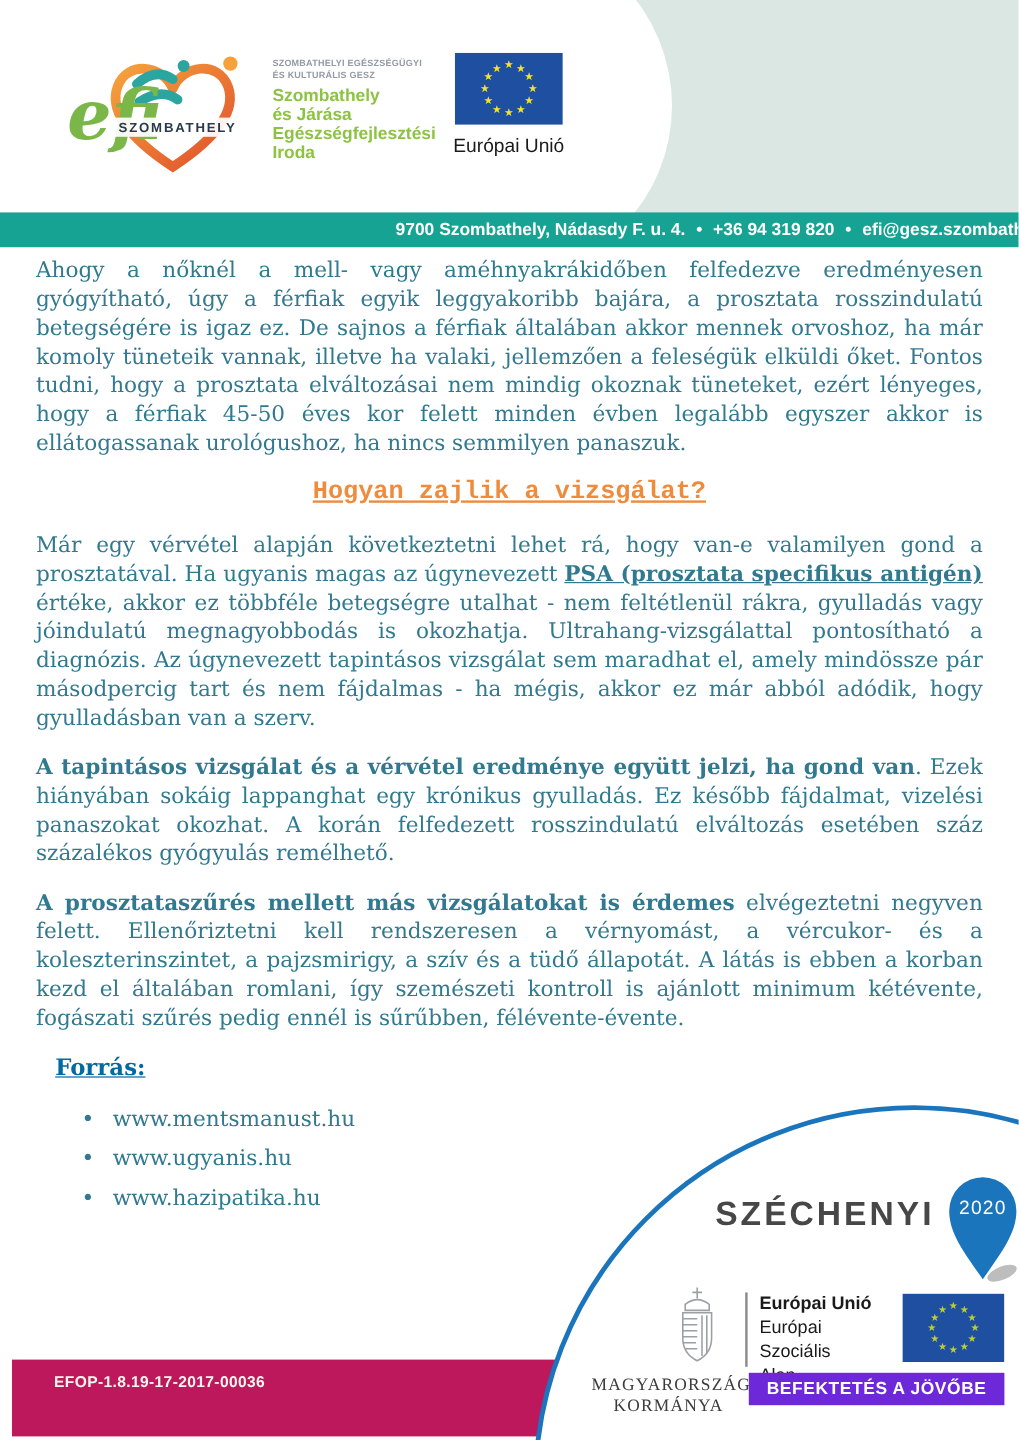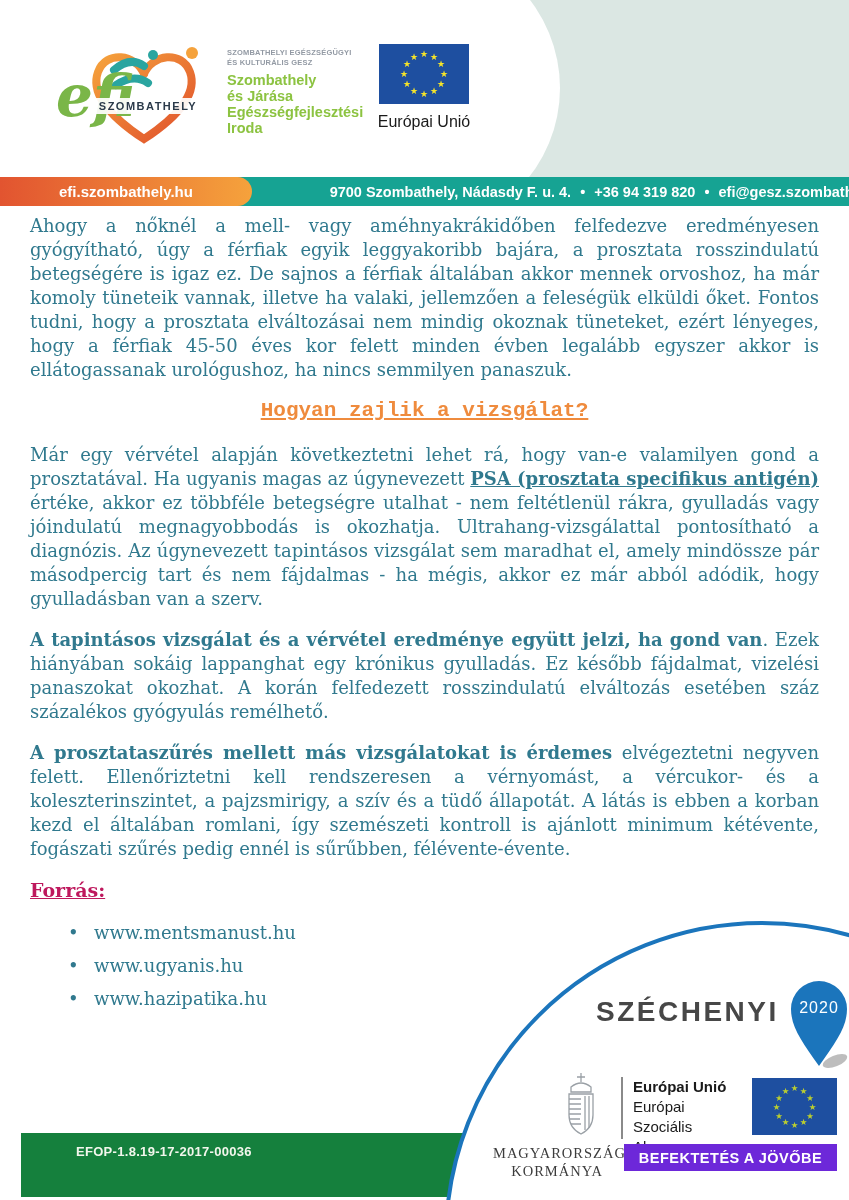--- a/index.html
+++ b/index.html
@@ -26,28 +26,28 @@
   .contact-info{position:absolute;left:252px;top:0;width:720px;height:29px;display:flex;align-items:center;
                 justify-content:center;gap:9px;color:#ffffff;font-weight:bold;font-size:14.5px;}
 
   
   .content{position:absolute;left:30px;top:214px;width:789px;color:#30798e;
            font-family:"DejaVu Serif",serif;font-size:18px;line-height:24px;text-align:justify;}
   .content p{margin:0 0 17px 0;}
   .content h2{margin:6px 0 20px 0;text-align:center;font-size:21px;color:#ef8b3d;
               text-decoration:underline;font-weight:bold;font-family:Liberation Mono, monospace;}
   .bold-underline{font-weight:bold;text-decoration:underline;}
-  .sources-h{margin:8px 0 14px 0;font-size:19px;font-weight:bold;text-decoration:underline;color:#be185d;}
+  .sources-h{margin:8px 0 14px 16px;font-size:19px;font-weight:bold;text-decoration:underline;color:#0369a1;}
   .sources-list{margin:14px 0 0 0;padding:0 0 0 38px;list-style:none;}
   .sources-list li{line-height:33px;font-size:18px;}
   .sources-list li::before{content:"•";display:inline-block;width:26px;color:#30798e;}
 
   
-  .green-bar{position:absolute;left:21px;top:1133px;width:497px;height:64px;background:#15803d;
-             padding:11px 0 0 55px;box-sizing:border-box;z-index:1;}
+  .green-bar{position:absolute;left:10px;top:1133px;width:497px;height:64px;background:#be185d;
+             padding:11px 0 0 35px;box-sizing:border-box;z-index:1;}
   .green-code{font-size:13px;font-weight:bold;color:#f2f6ec;letter-spacing:.3px;}
   .green-name{font-size:13px;font-weight:bold;color:#dff0e4;margin-top:3px;letter-spacing:.2px;}
 
   .big-circle{position:absolute;left:444px;top:921px;width:636px;height:636px;border-radius:50%;
               background:#ffffff;border:4px solid #1b75bc;box-sizing:border-box;z-index:2;}
 
   .szechenyi{position:absolute;left:596px;top:980px;z-index:3;width:250px;height:100px;}
   .sz-name{position:absolute;left:0;top:16px;font-size:28px;font-weight:bold;color:#474747;letter-spacing:2.5px;}
   .sz-pin{position:absolute;left:192px;top:0;width:62px;height:92px;}
   .pin-year{position:absolute;left:192px;top:19px;width:62px;text-align:center;color:#ffffff;
@@ -117,23 +117,20 @@
           <text x="28" y="43">★</text>
         <text x="25" y="33">★</text>
           <text x="28" y="23">★</text>
           <text x="35" y="16">★</text>
       </g>
     </svg>
     <div class="eu-top-label">Európai Unió</div>
   </div>
 
   <div class="contact-bar">
-    <div class="site-pill">
-      <span>efi.szombathely.hu</span>
-    </div>
     <div class="contact-info">
       <span>9700 Szombathely, Nádasdy F. u. 4.</span>
       <span>•</span>
       <span>+36 94 319 820</span>
       <span>•</span>
       <span>efi@gesz.szombathely.hu</span>
     </div>
   </div>
 
   <div class="content">

